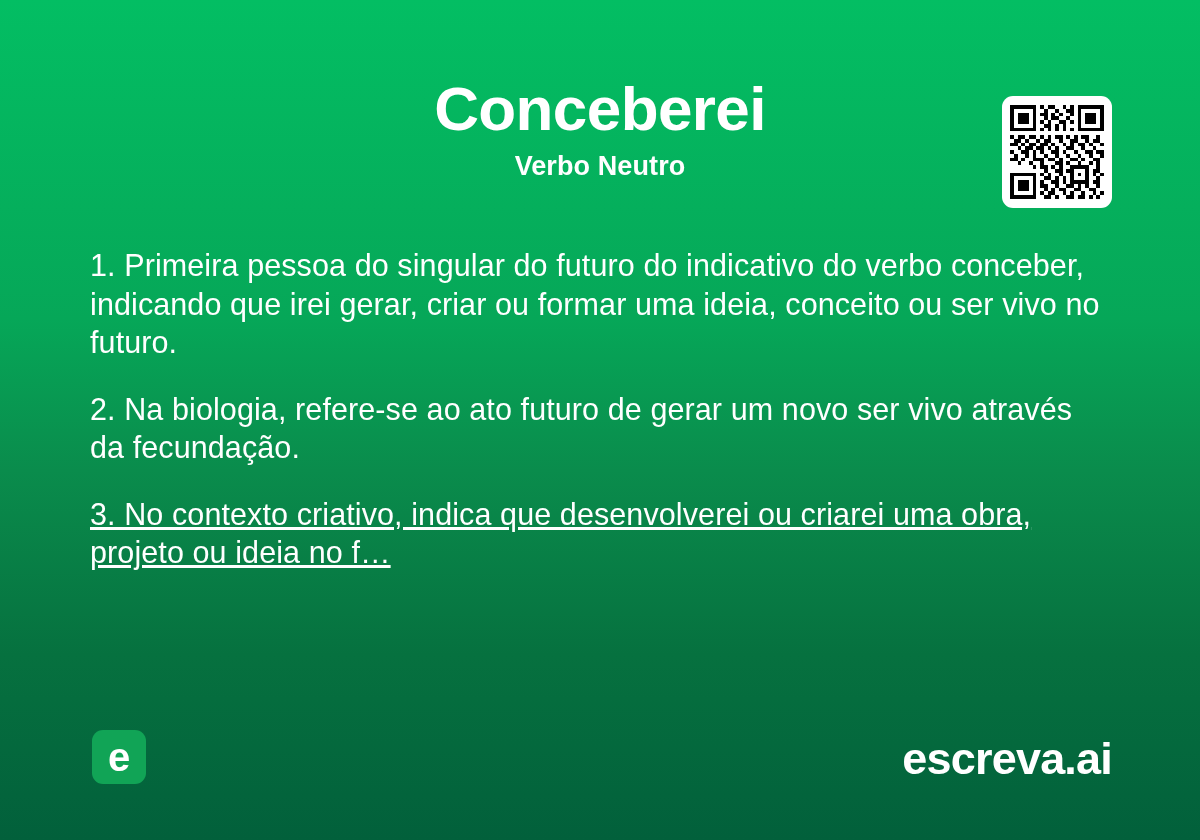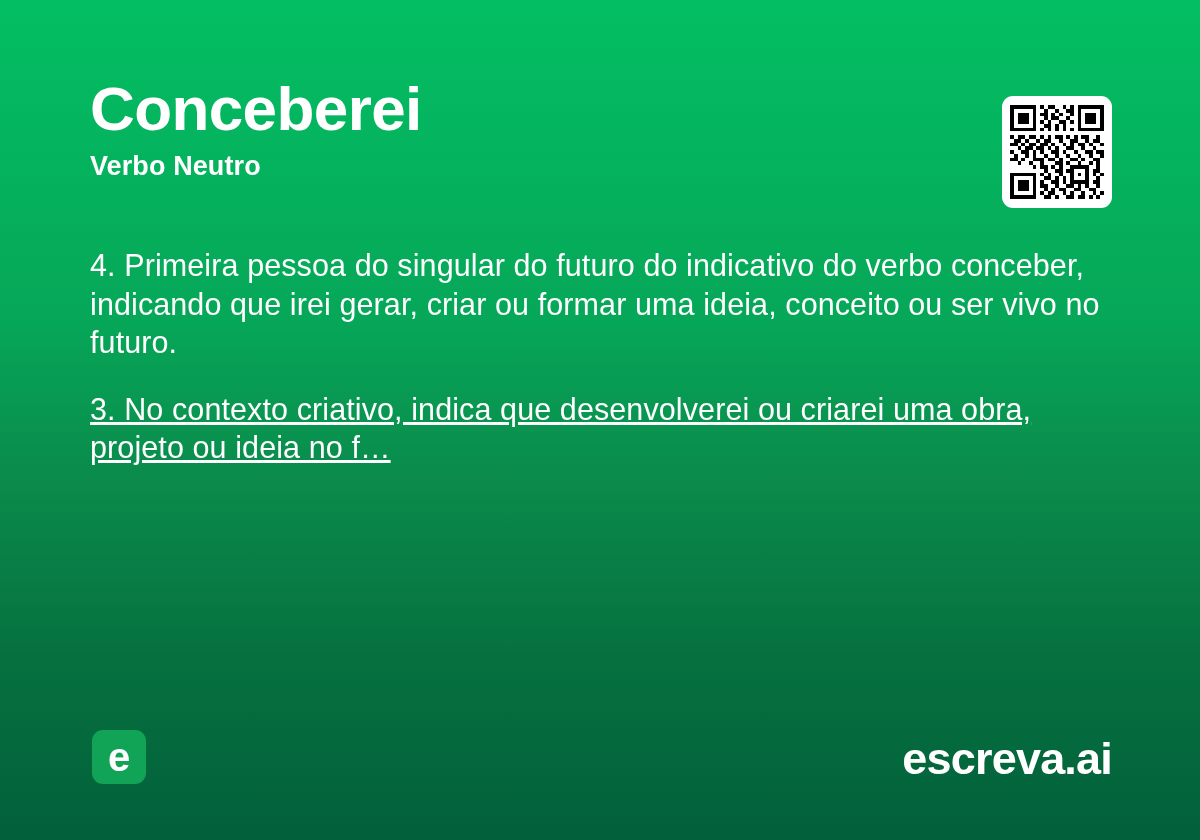--- a/index.html
+++ b/index.html
@@ -30,20 +30,21 @@
     overflow: hidden;
   }
 
   
   .header {
     position: absolute;
     left: 90px;
     top: 78px;
     right: 90px;
     height: 140px;
+    text-align: center;
   }
 
   .title {
     margin: 0;
     color: #ffffff;
     font-size: 62px;
     line-height: 1.0;
     font-weight: 700;
     letter-spacing: -0.6px;
     white-space: nowrap;
@@ -322,21 +323,22 @@
           <rect x="12" y="24" width="1" height="1"></rect>
         <rect x="15" y="24" width="2" height="1"></rect>
           <rect x="18" y="24" width="2" height="1"></rect>
         <rect x="21" y="24" width="1" height="1"></rect>
           <rect x="23" y="24" width="1" height="1"></rect>
       </g>
     </svg>
   </div>
 
   <div class="definitions">
-    <p class="definition">4. Primeira pessoa do singular do futuro do indicativo do verbo conceber, indicando que irei gerar, criar ou formar uma ideia, conceito ou ser vivo no futuro.</p>
+    <p class="definition">1. Primeira pessoa do singular do futuro do indicativo do verbo conceber, indicando que irei gerar, criar ou formar uma ideia, conceito ou ser vivo no futuro.</p>
+    <p class="definition">2. Na biologia, refere-se ao ato futuro de gerar um novo ser vivo através da fecundação.</p>
     <p class="definition">3. No contexto criativo, indica que desenvolverei ou criarei uma obra, projeto ou ideia no f…</p>
   </div>
 
   <div class="footer">
     <div class="logo-badge">
       <span>e</span>
     </div>
     <div class="wordmark">escreva.ai</div>
   </div>
 

